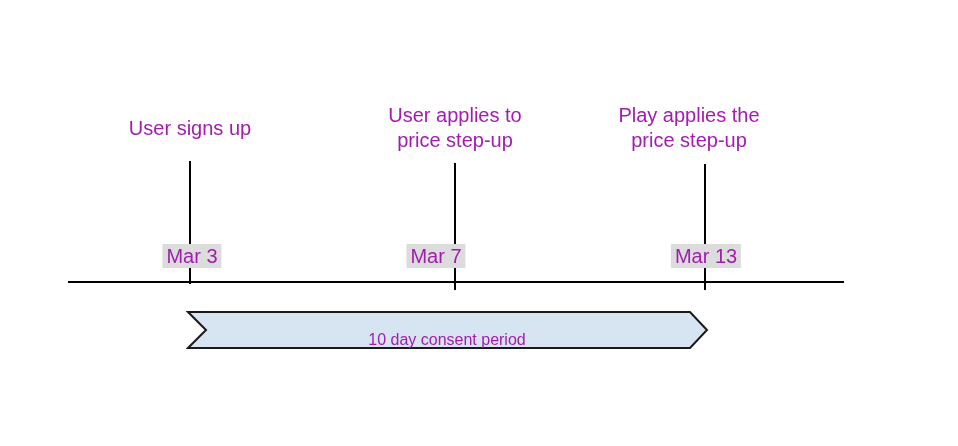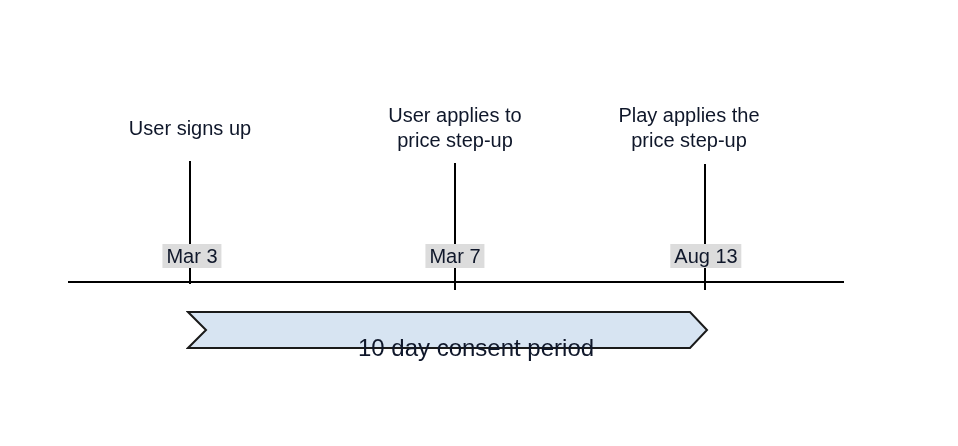--- a/index.html
+++ b/index.html
@@ -3,21 +3,21 @@
 <meta charset="utf-8">
 <style>
   html, body { margin: 0; padding: 0; background: #ffffff; }
   .canvas {
     position: relative;
     width: 844px;
     height: 446px;
     background: #ffffff;
     overflow: hidden;
     font-family: "Liberation Sans", sans-serif;
-    color: #0f172a;
+    color: #a21caf;
   }
   .event-label {
     position: absolute;
     top: 100px;
     height: 56px;
     width: 240px;
     transform: translateX(-50%);
     display: flex;
     align-items: center;
     justify-content: center;
@@ -39,21 +39,21 @@
     position: absolute;
     top: 244px;
     transform: translateX(-50%);
     background: #dcdcdc;
     font-size: 20px;
     line-height: 24px;
     padding: 0 4px;
     white-space: nowrap;
   }
   .date-label.d1 { left: 192px; }
-  .date-label.d2 { left: 455px; }
+  .date-label.d2 { left: 436px; }
   .date-label.d3 { left: 706px; }
   .timeline-line {
     position: absolute;
     left: 68px;
     top: 281px;
     width: 807px;
     height: 2px;
     background: #000000;
   }
   .banner-svg {
@@ -64,46 +64,45 @@
     height: 40px;
   }
   .banner-svg polygon {
     stroke: #1a1a1a;
     stroke-width: 2;
     stroke-linejoin: miter;
   }
   .banner-label {
     position: absolute;
     left: 447px;
-    top: 336px;
+    top: 328px;
     transform: translateX(-50%);
-    font-size: 24px;
+    font-size: 16px;
     line-height: 24px;
     white-space: nowrap;
-    margin-left: 29px;
   }
 </style>
 </head>
 <body>
 
 <div class="canvas">
 
   <div class="event-label" style="left:190px">User signs up</div>
   <div class="event-label" style="left:455px">User applies to
 price step-up</div>
   <div class="event-label" style="left:689px">Play applies the
 price step-up</div>
 
   <div class="tick t1"></div>
   <div class="tick t2"></div>
   <div class="tick t3"></div>
 
   <div class="date-label d1">Mar 3</div>
   <div class="date-label d2">Mar 7</div>
-  <div class="date-label d3">Aug 13</div>
+  <div class="date-label d3">Mar 13</div>
 
   <div class="timeline-line"></div>
 
   <svg class="banner-svg" viewBox="0 0 525 40">
     <polygon points="2,2 504,2 521,20 504,38 2,38 20,20" fill="#d7e4f2"></polygon>
   </svg>
   <div class="banner-label">10 day consent period</div>
 
 </div>
 

